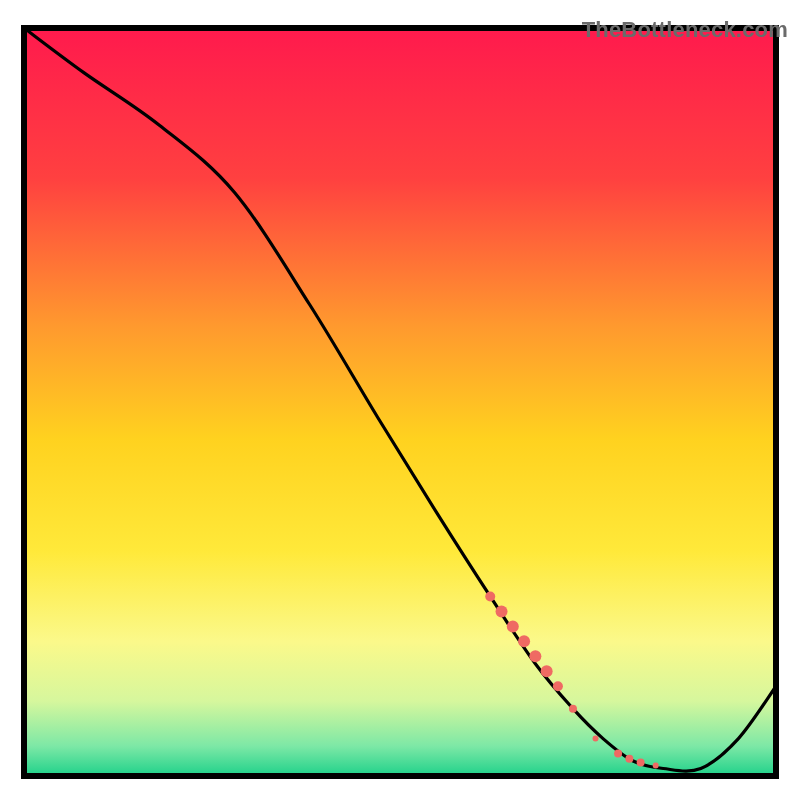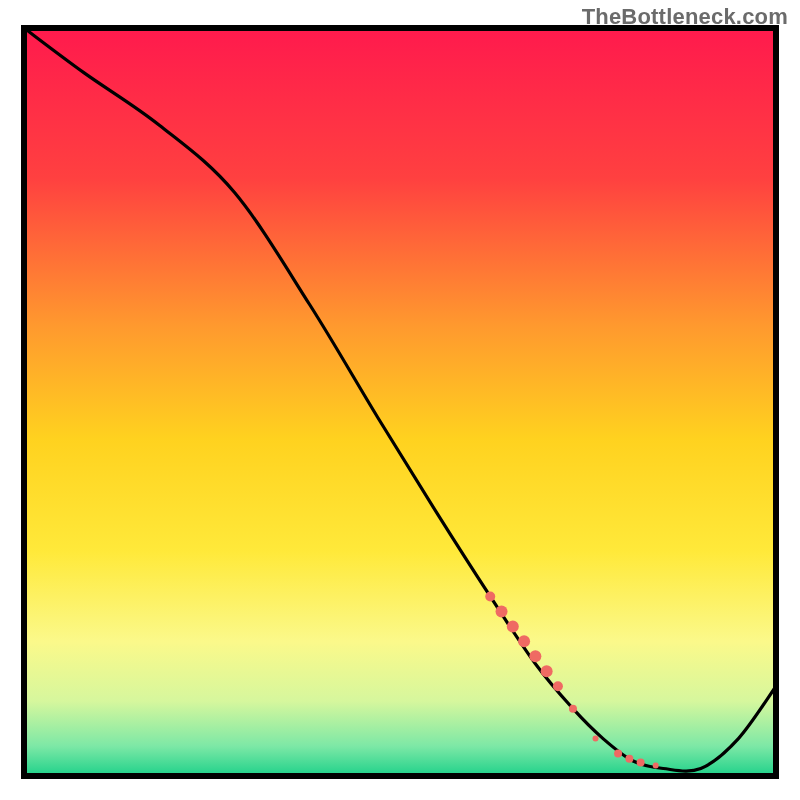--- a/index.html
+++ b/index.html
@@ -14,21 +14,21 @@
   .canvas-wrap {
     position: relative;
     width: 800px;
     height: 800px;
   }
   svg {
     display: block;
   }
   .watermark {
     position: absolute;
-    top: 4px;
+    top: 17px;
     right: 12px;
     font-size: 22px;
     font-weight: 600;
     color: #6b6b6b;
     letter-spacing: 0.2px;
     user-select: none;
   }
 </style>
 </head>
 <body>

